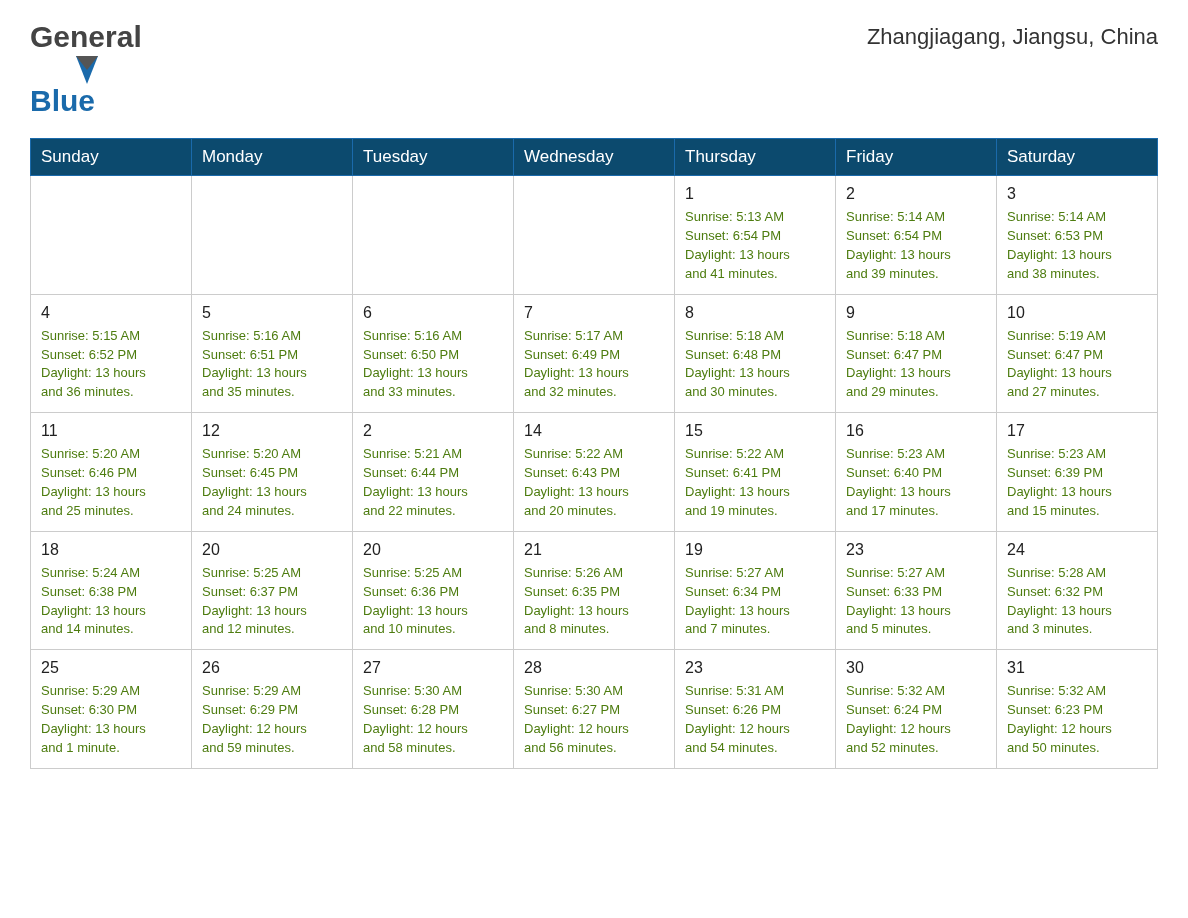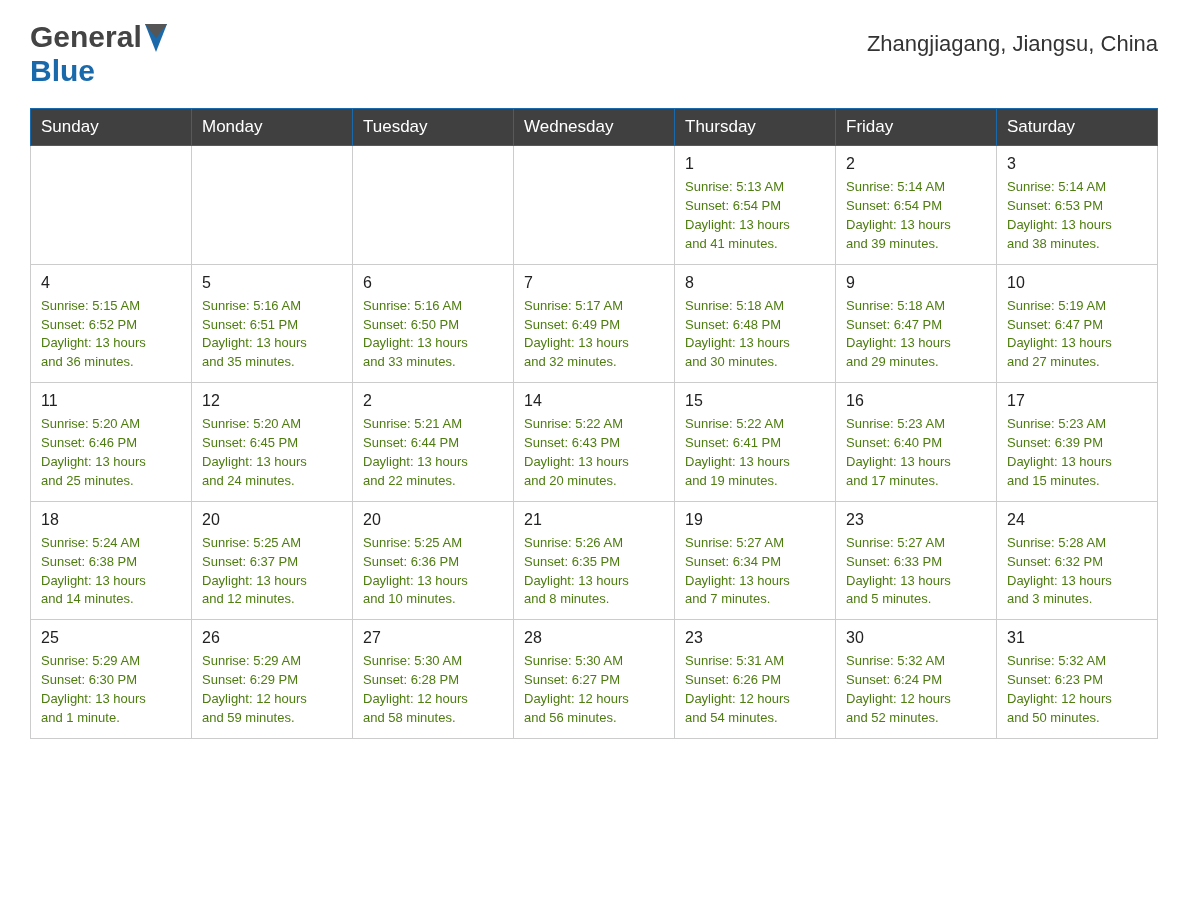--- a/index.html
+++ b/index.html
@@ -30,29 +30,29 @@
     }
     .month-title {
       font-size: 52px;
       font-weight: normal;
       color: #222;
       line-height: 1.1;
     }
     .location-title {
       font-size: 22px;
       color: #333;
-      margin-top: 11px;
+      margin-top: 4px;
     }
     .calendar {
       width: 100%;
       border-collapse: collapse;
       border: 1px solid #1a6aab;
     }
     .calendar th {
-      background-color: #404040;
+      background-color: #0c4a6e;
       color: #fff;
       font-size: 17px;
       font-weight: normal;
       padding: 8px 10px;
       text-align: left;
       border: 1px solid #1a6aab;
     }
     .calendar td {
       vertical-align: top;
       padding: 6px 10px 10px 10px;
@@ -82,20 +82,21 @@
       color: #444;
     }
     .logo-text-blue {
       font-size: 30px;
       font-weight: bold;
       color: #1a6aab;
     }
     .logo-row1 {
       display: flex;
       align-items: center;
+      flex-direction: column;
     }
   </style>
 </head>
 <body>
 
 <div class="header-area">
   <div class="logo">
     <div class="logo-row1">
       <span class="logo-text-general">General</span>
       <span class="logo-icon">

